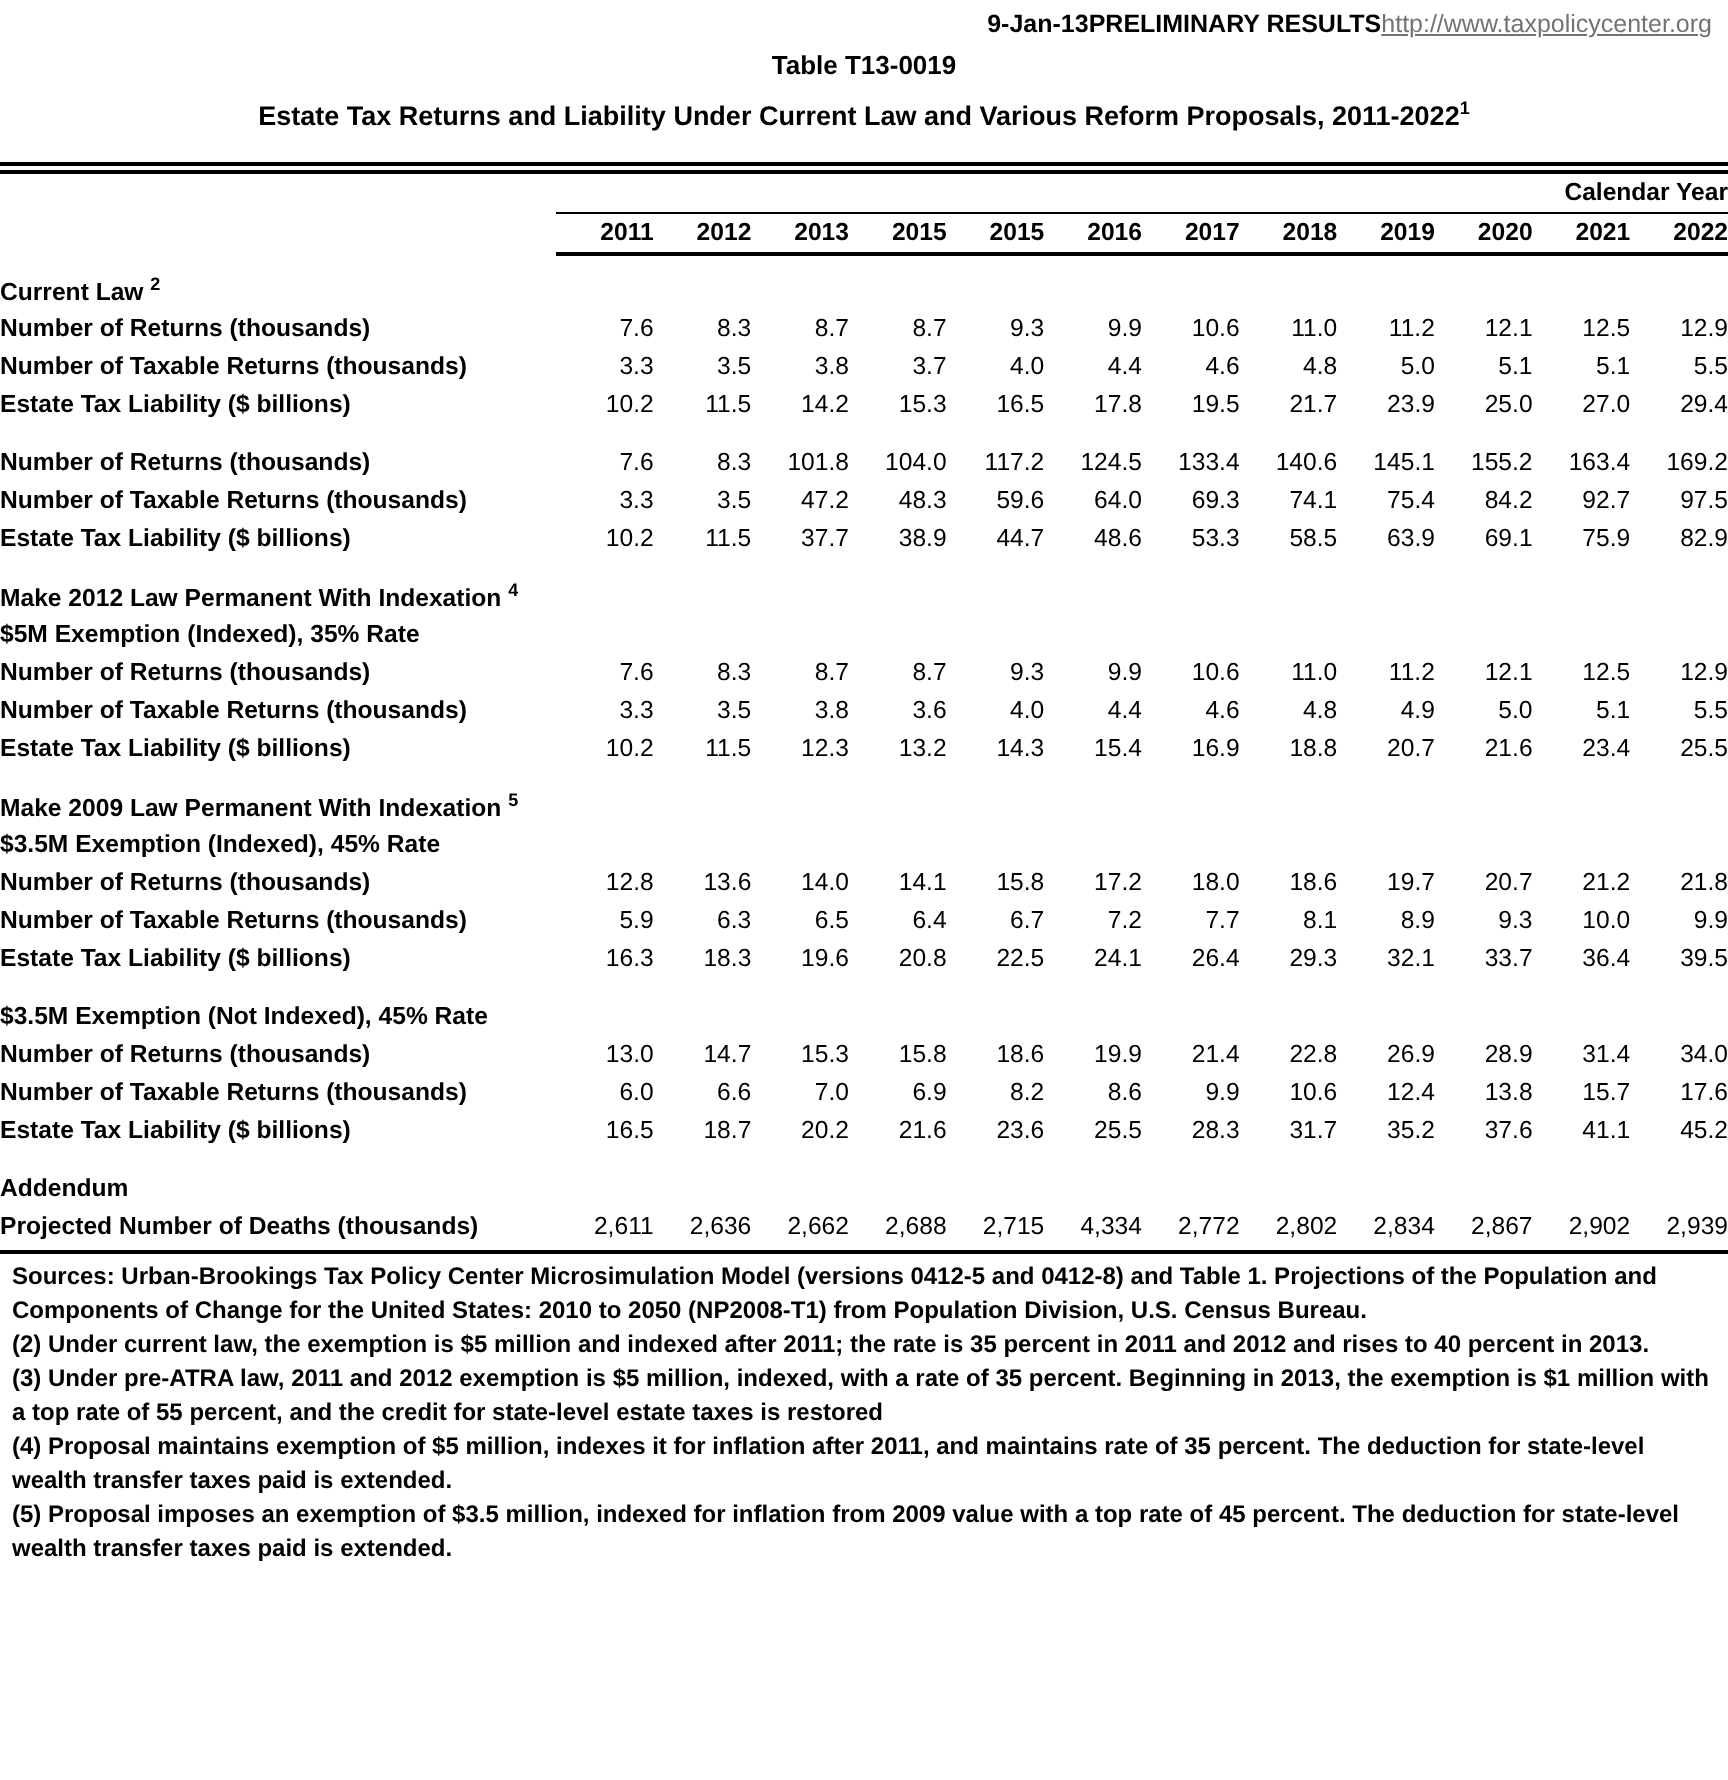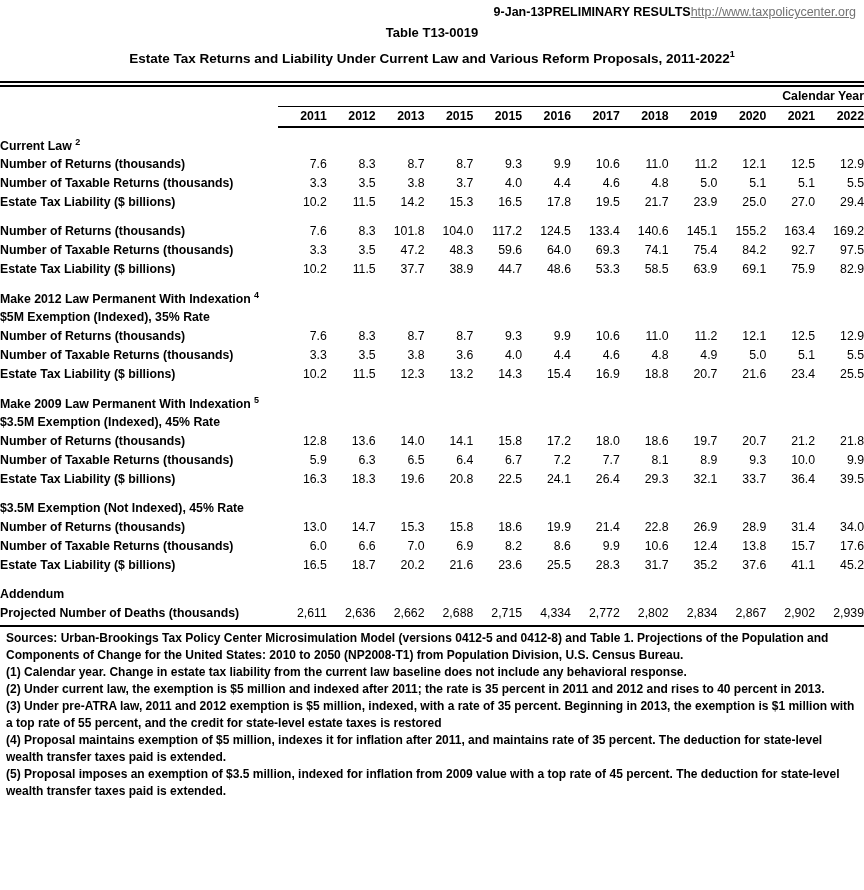--- a/index.html
+++ b/index.html
@@ -373,20 +373,19 @@
           <td class="val">2,902</td>
           <td class="val">2,939</td>
         </tr>
       </tbody>
   </table>
 
   <div class="single-rule"></div>
 
   <div class="footnotes" id="footnotes">
       <div class="footnote-line">Sources: Urban-Brookings Tax Policy Center Microsimulation Model (versions 0412-5 and 0412-8) and Table 1. Projections of the Population and Components of Change for the United States: 2010 to 2050 (NP2008-T1) from Population Division, U.S. Census Bureau.</div>
-      <div class="footnote-line">(1) Calendar year.  Change in estate tax liability from the current law baseline does not include any behavioral response.</div>
       <div class="footnote-line">(2) Under current law, the exemption is $5 million and indexed after 2011; the rate is 35 percent in 2011 and 2012 and rises to 40 percent in 2013.</div>
       <div class="footnote-line">(3) Under pre-ATRA law, 2011 and 2012 exemption is $5 million, indexed, with a rate of 35 percent.  Beginning in 2013, the exemption is $1 million with a top rate of 55 percent, and the credit for state-level estate taxes is restored</div>
       <div class="footnote-line">(4) Proposal maintains exemption of $5 million, indexes it for inflation after 2011, and maintains rate of 35 percent.  The deduction for state-level wealth transfer taxes paid is extended.</div>
       <div class="footnote-line">(5) Proposal imposes an exemption of $3.5 million, indexed for inflation from 2009 value with a top rate of 45 percent.  The deduction for state-level wealth transfer taxes paid is extended.</div>
     </div>
 
 </div>
 
 </body></html>

